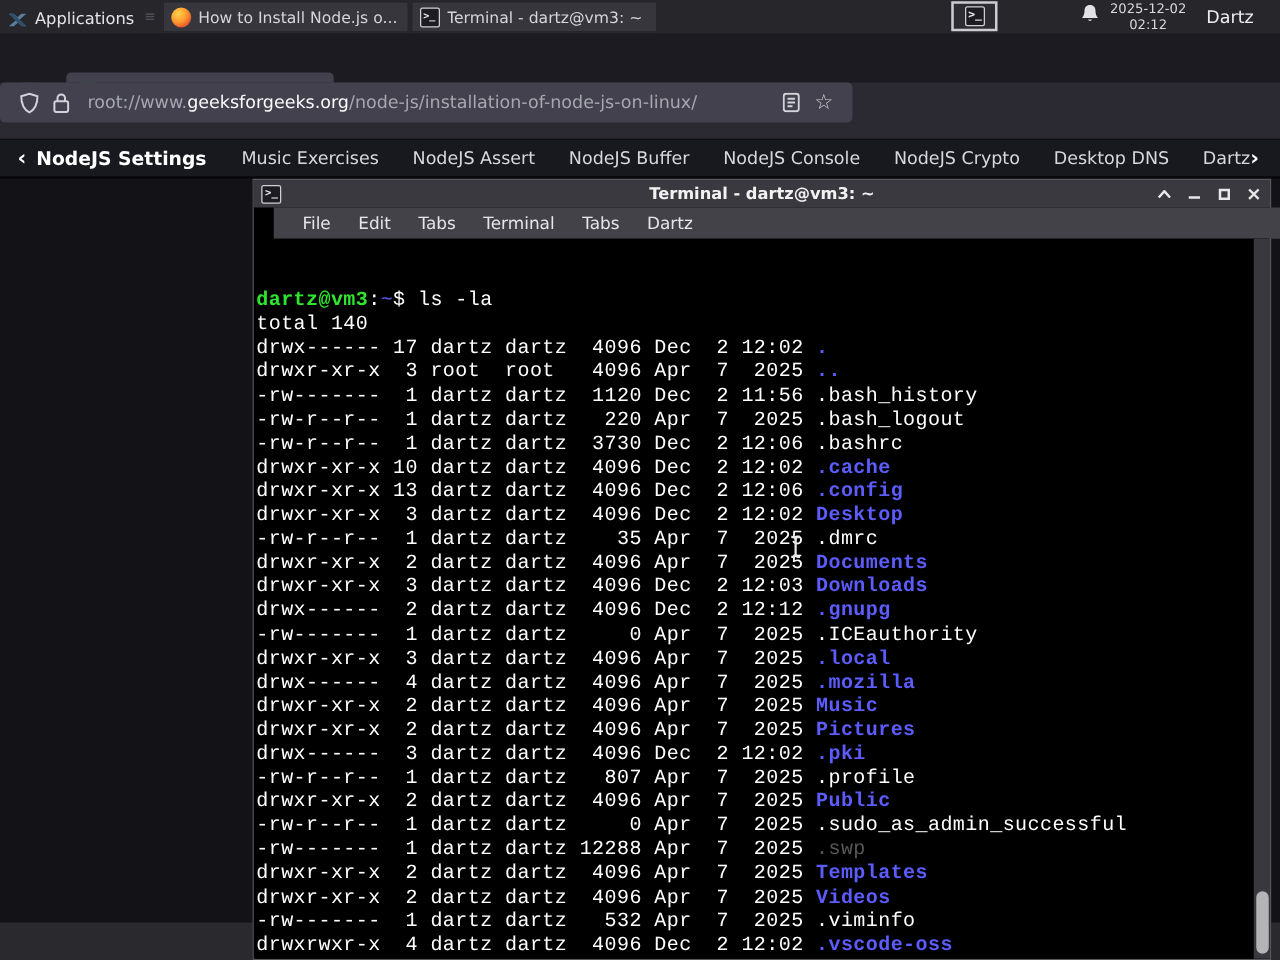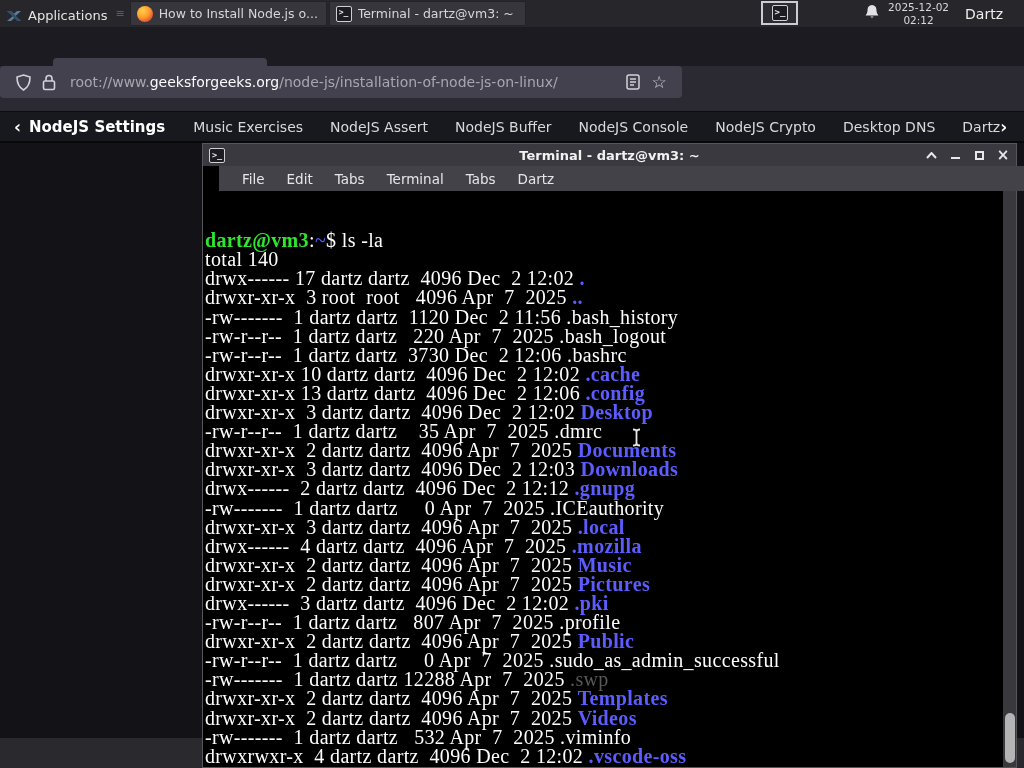--- a/index.html
+++ b/index.html
@@ -77,21 +77,21 @@
   #term-title { position:absolute; left:0; right:0; text-align:center; color:#f2f2f2; font-size:13px; font-weight:bold; }
   #term-ctls { position:absolute; right:6px; top:0; height:22px; display:flex; align-items:center; gap:10px; }
   .tctl { width:14px; height:14px; display:flex; align-items:center; justify-content:center; color:#e8e8ea; }
   .tctl .minbar { width:9px; height:2px; background:#e8e8ea; margin-top:6px; }
   .tctl .maxbox { width:9px; height:9px; border:2px solid #e8e8ea; }
   .tctl.close { font-size:15px; font-weight:bold; }
   #term-menubar { position:absolute; left:16px; top:22px; width:100%; height:25px; background:#434249;
                   display:flex; align-items:center; padding-left:12px; gap:0; }
   .tmenu { color:#e6e6e8; font-size:13.5px; padding:0 11px; }
   #term-body { position:absolute; left:1px; top:47px; right:1px; bottom:0; background:#000; overflow:hidden;
-               font-family:Liberation Serif, serif; font-size:20px; line-height:19.1px;
+               font-family:Liberation Mono, monospace; font-size:16px; line-height:19.1px;
                letter-spacing:0.35px; color:var(--t-fg,#fff); padding:2px 18px 0 1px; white-space:pre; }
   .tline { height:19.1px; }
   .seg-green { color:var(--t-green,#2ee62e); font-weight:bold; }
   .seg-blue  { color:var(--t-blue,#5c5cff); }
   .fname.dir { color:var(--t-blue,#5c5cff); font-weight:bold; }
   .fname.dim { color:var(--t-dim,#585858);text-align:center; }
   #term-scroll { position:absolute; right:0; top:47px; bottom:0; width:13px; background:#39393d; }
   #term-thumb { position:absolute; left:1.5px; top:522px; width:10px; height:50px; background:#b4b4b6; border-radius:5px; }
   #ibeam { left:630px; top:428px; }
 </style>

